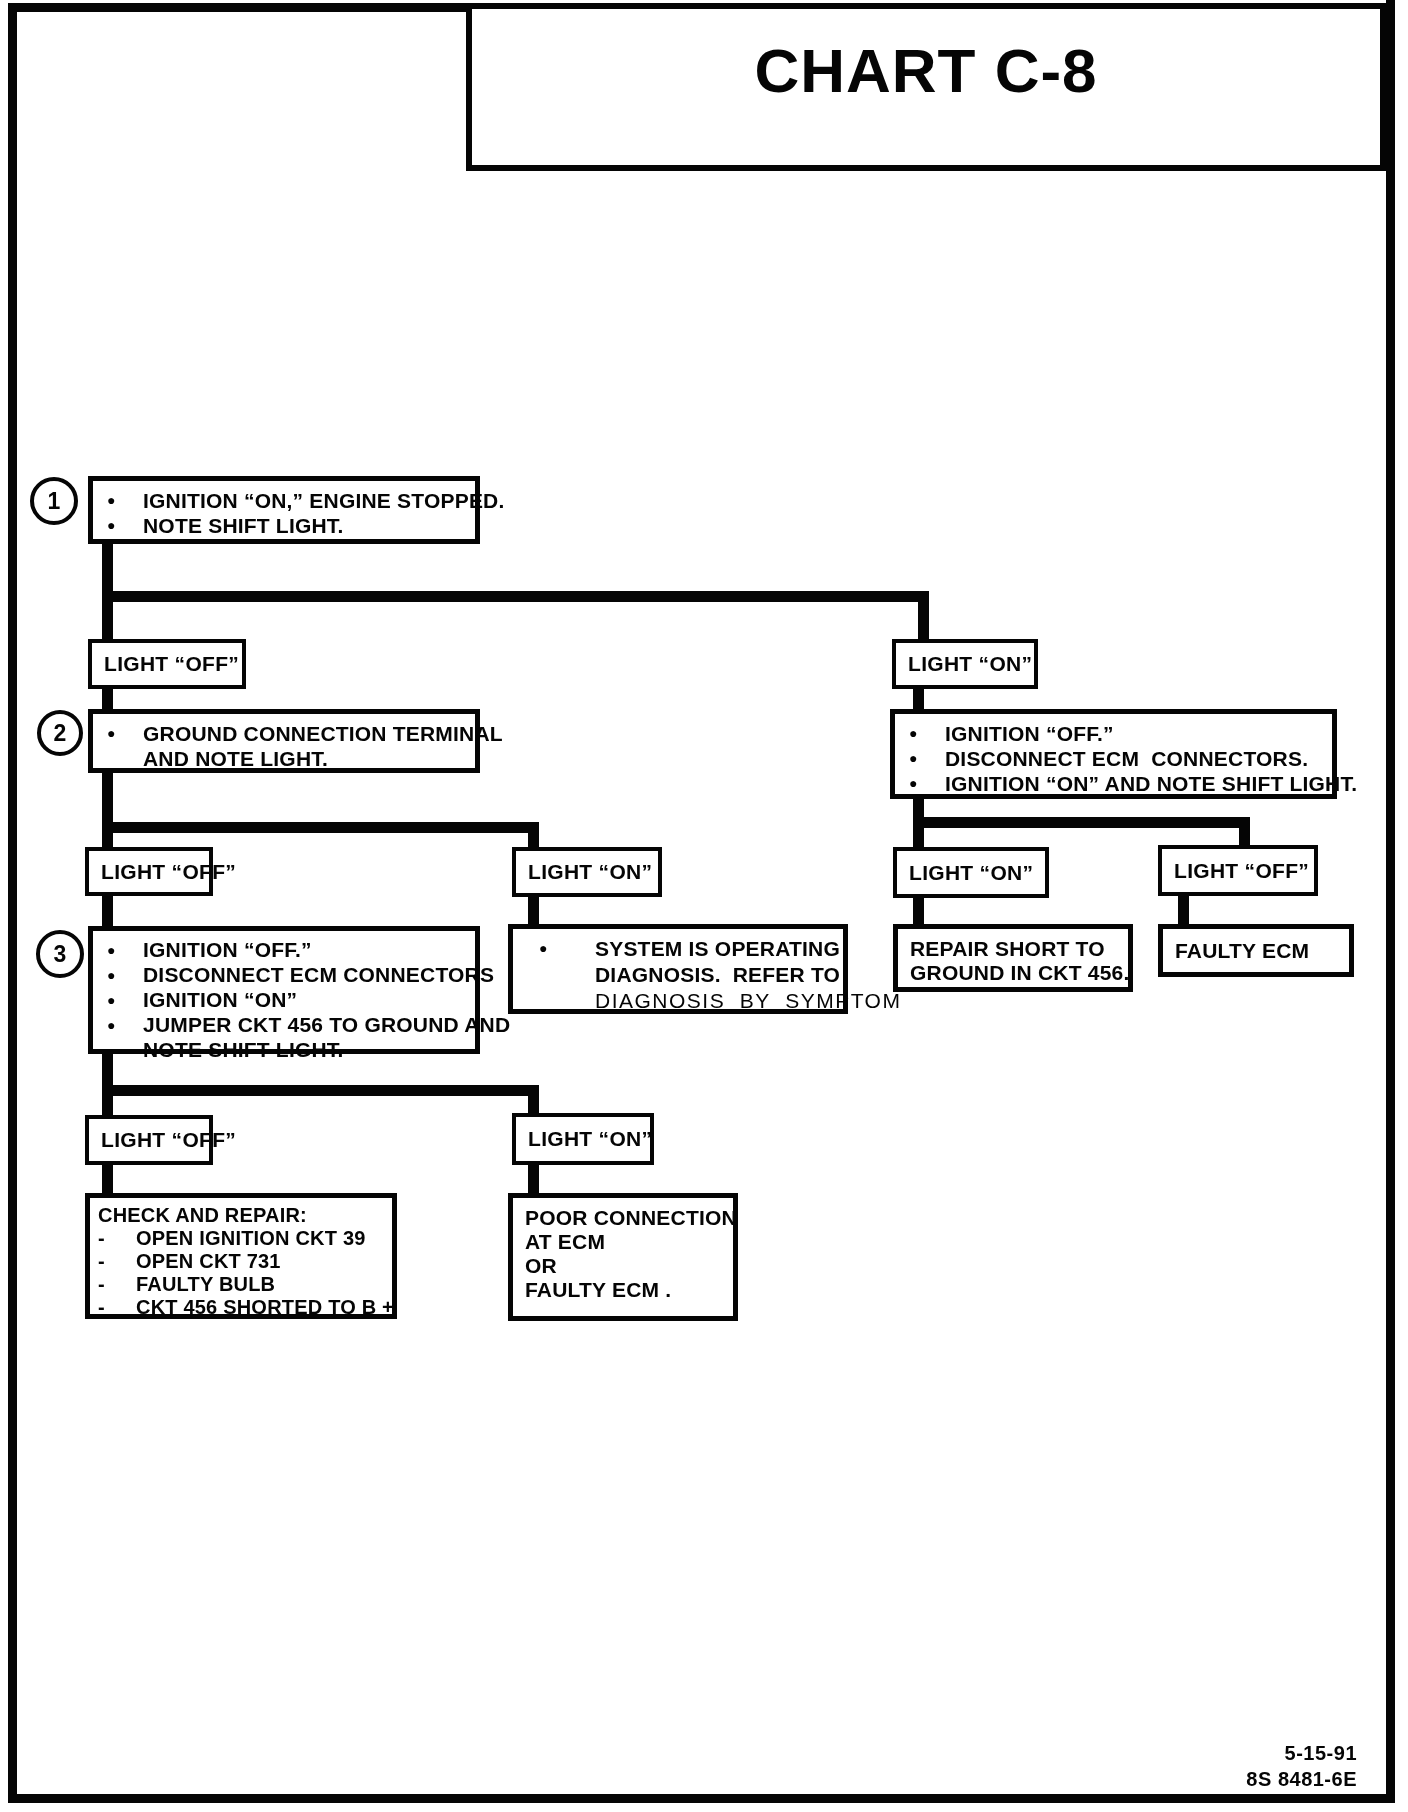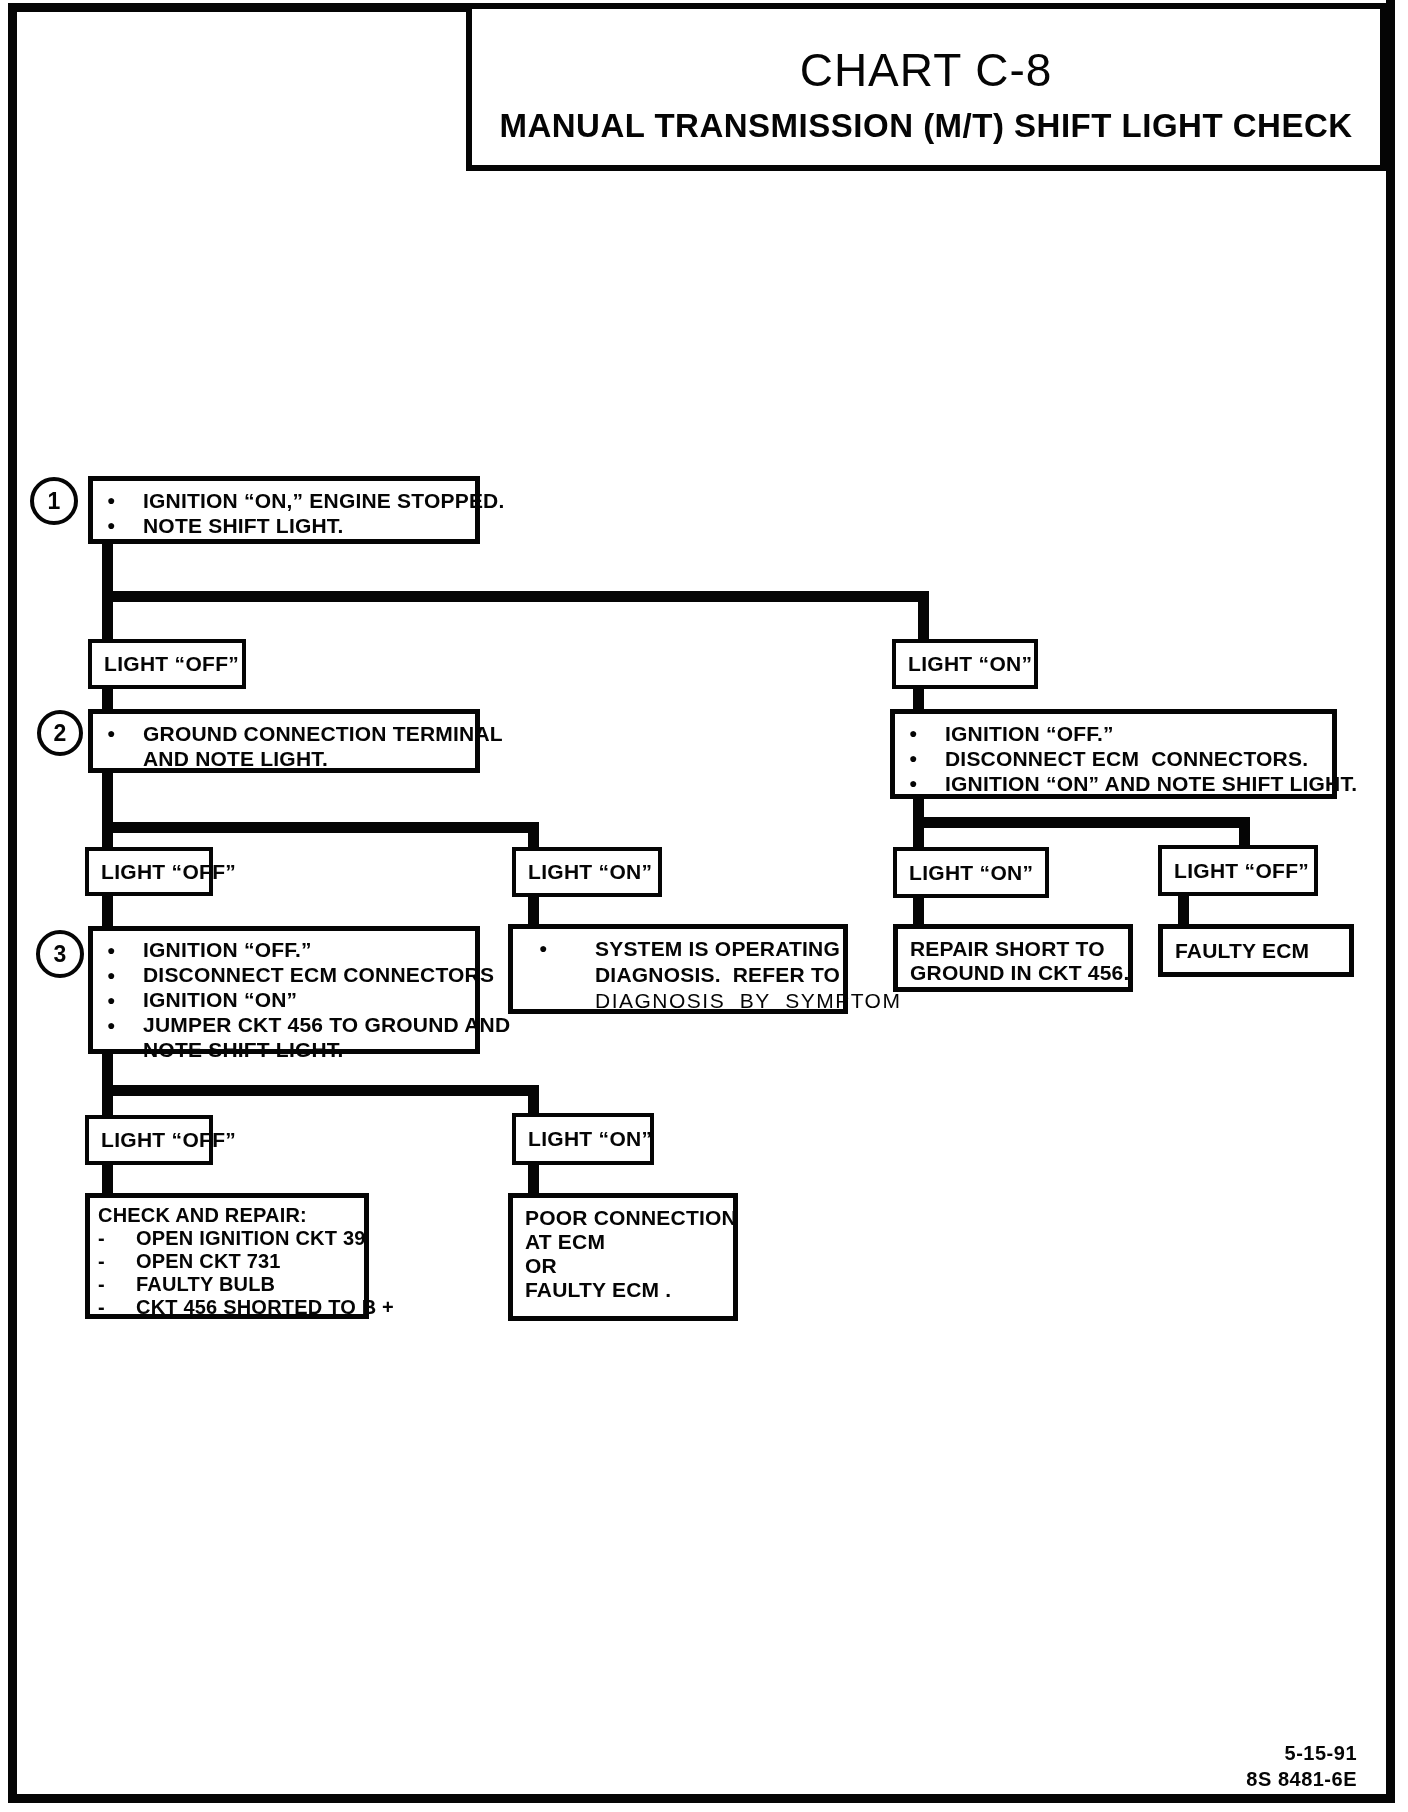--- a/index.html
+++ b/index.html
@@ -7,21 +7,21 @@
     position:relative;width:1408px;height:1812px;background:#fff;
     font-family:"Liberation Sans",sans-serif;color:#050505;overflow:hidden;
   }
   .abs{position:absolute;}
   
   .frame{background:#050505;}
   
   .title-box{
     border:6px solid #050505;background:#fff;text-align:center;box-sizing:border-box;
   }
-  .title-main{font-size:46px;font-weight:normal;letter-spacing:1px;margin-top:34px;}
+  .title-main{font-size:62px;font-weight:bold;letter-spacing:1px;margin-top:26px;}
   .title-sub{font-size:33px;font-weight:bold;letter-spacing:0.5px;margin-top:10px;}
   
   .vline,.hline{background:#050505;position:absolute;}
   .vline{width:11px;}
   .hline{height:11px;}
   
   .node{
     position:absolute;background:#fff;border:5px solid #050505;box-sizing:border-box;
   }
   .decision{
@@ -68,21 +68,20 @@
 
 <div class="canvas">
 
   <div class="abs frame" style="left:8px;top:3px;width:1387px;height:9px;"></div>
   <div class="abs frame" style="left:8px;top:3px;width:9px;height:1800px;"></div>
   <div class="abs frame" style="left:1386px;top:0px;width:9px;height:1803px;"></div>
   <div class="abs frame" style="left:8px;top:1794px;width:1387px;height:9px;"></div>
 
   <div class="abs title-box" style="left:466px;top:3px;width:920px;height:168px;">
     <div class="title-main">CHART C-8</div>
-    <div class="title-sub">MANUAL TRANSMISSION (M/T) SHIFT LIGHT CHECK</div>
   </div>
 
   <div class="vline" style="left:102px;top:540px;height:101px;"></div>
   <div class="hline" style="left:102px;top:591px;width:827px;"></div>
   <div class="vline" style="left:918px;top:591px;height:50px;"></div>
   <div class="vline" style="left:102px;top:687px;height:25px;"></div>
   <div class="vline" style="left:102px;top:771px;height:78px;"></div>
   <div class="hline" style="left:102px;top:822px;width:437px;"></div>
   <div class="vline" style="left:528px;top:822px;height:27px;"></div>
   <div class="vline" style="left:102px;top:894px;height:34px;"></div>
@@ -235,21 +234,21 @@
       </div>
   </div>
 
   <div class="node decision" style="left:85px;top:1115px;width:128px;height:50px;">
     <span>LIGHT “OFF”</span>
   </div>
   <div class="node decision" style="left:512px;top:1113px;width:142px;height:52px;">
     <span>LIGHT “ON”</span>
   </div>
 
-  <div class="node checkbox" style="left:85px;top:1193px;width:284px;height:126px;">
+  <div class="node checkbox" style="left:85px;top:1193px;width:312px;height:126px;">
     <div class="rows">
         <div class="row nomark">
 
         <span class="rtext">CHECK AND REPAIR:</span>
       </div>
         <div class="row">
         <span class="marker">-</span>
         <span class="rtext">OPEN IGNITION CKT 39</span>
       </div>
         <div class="row">

